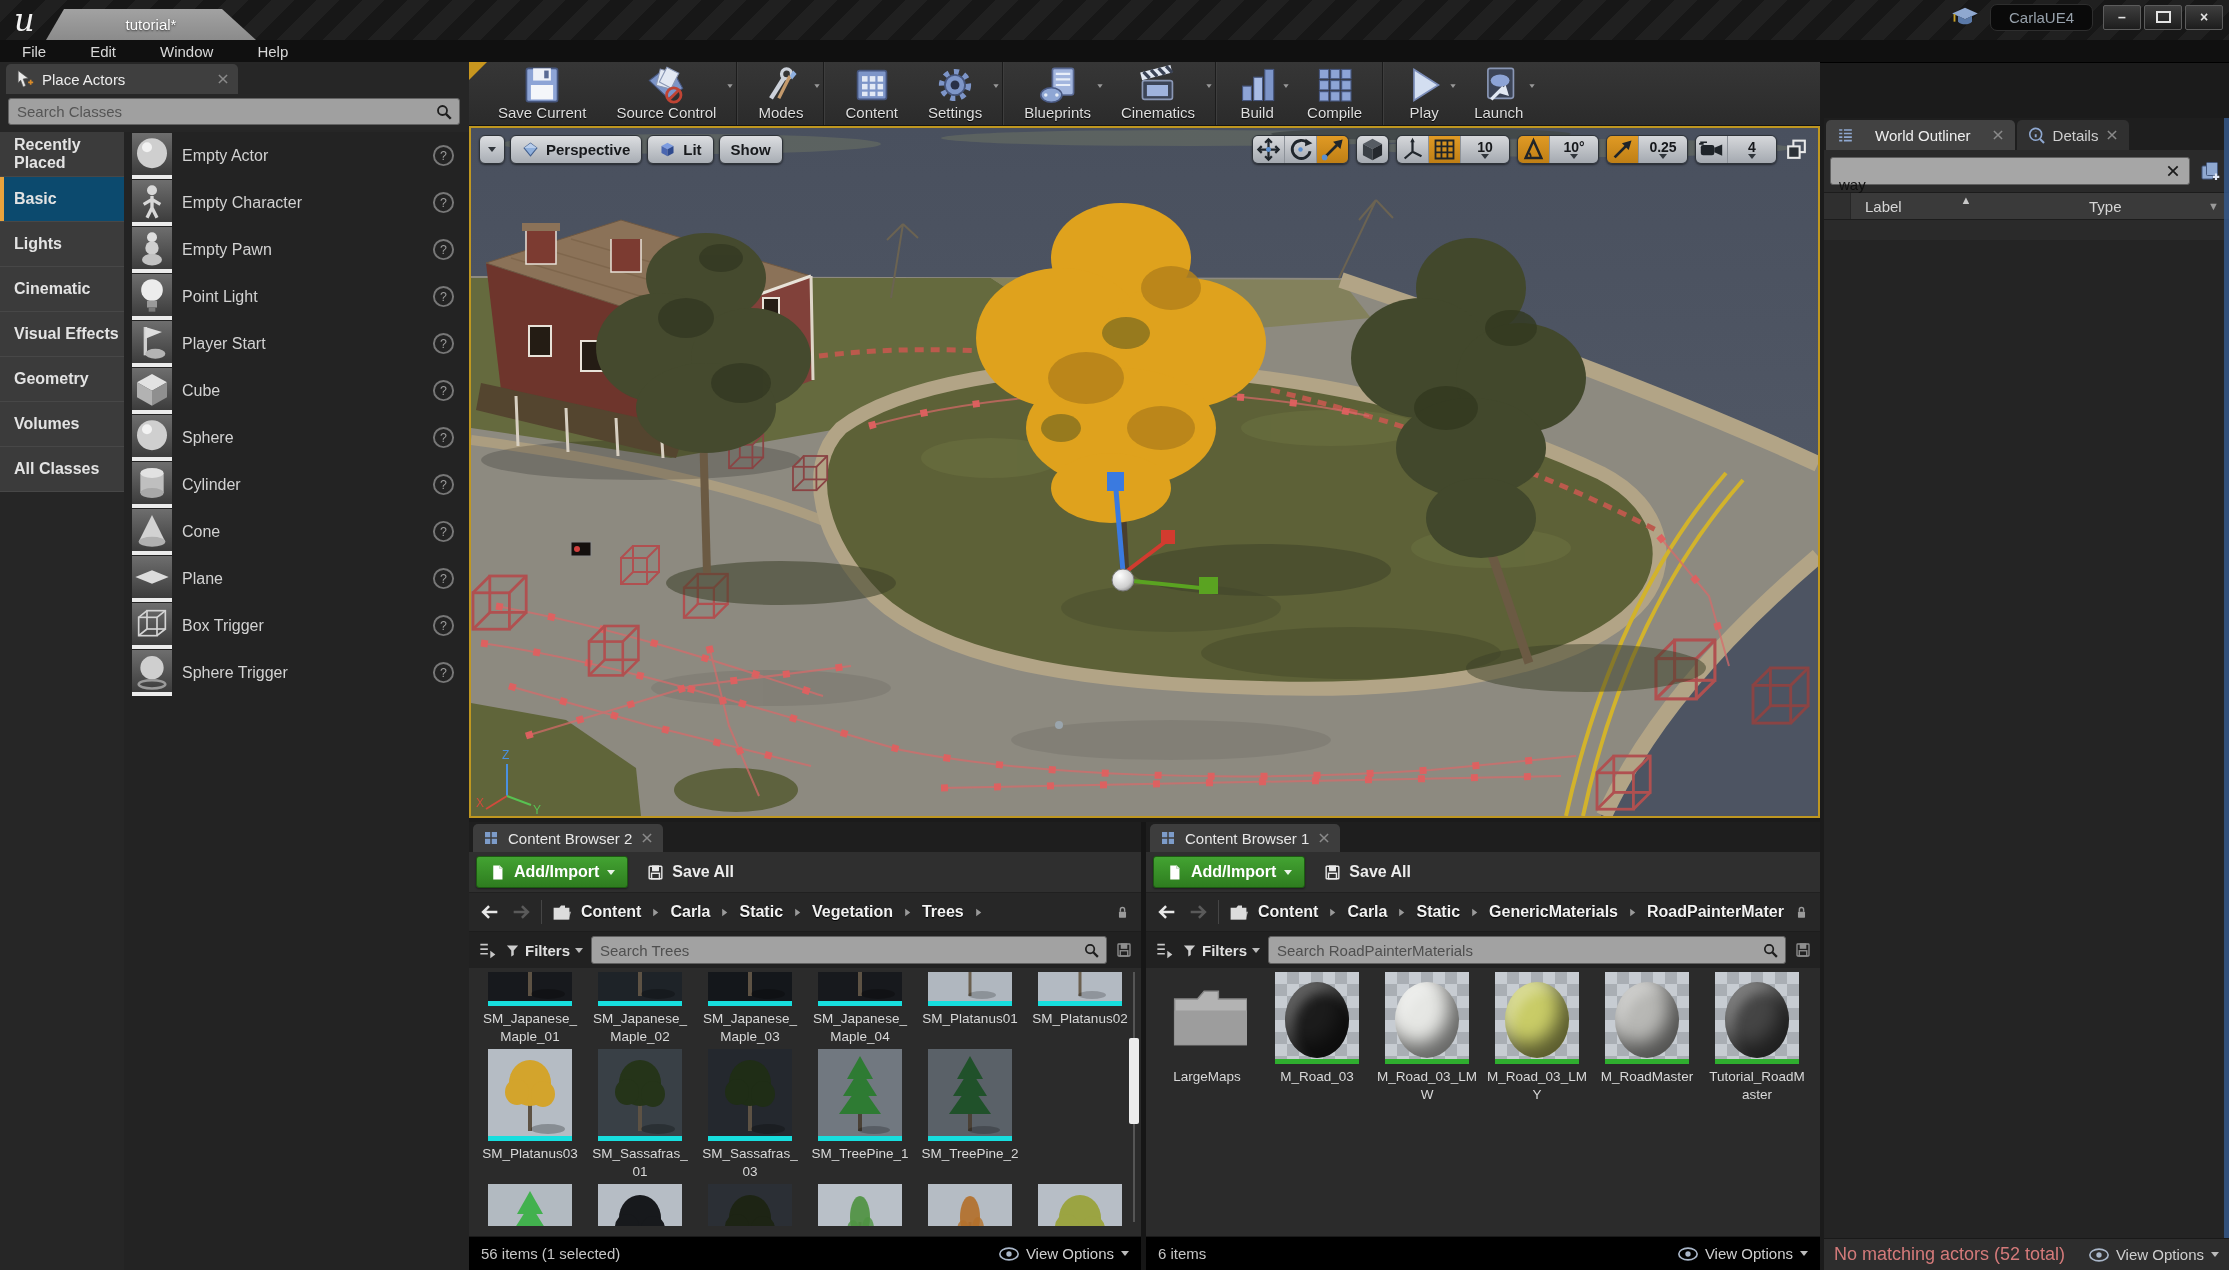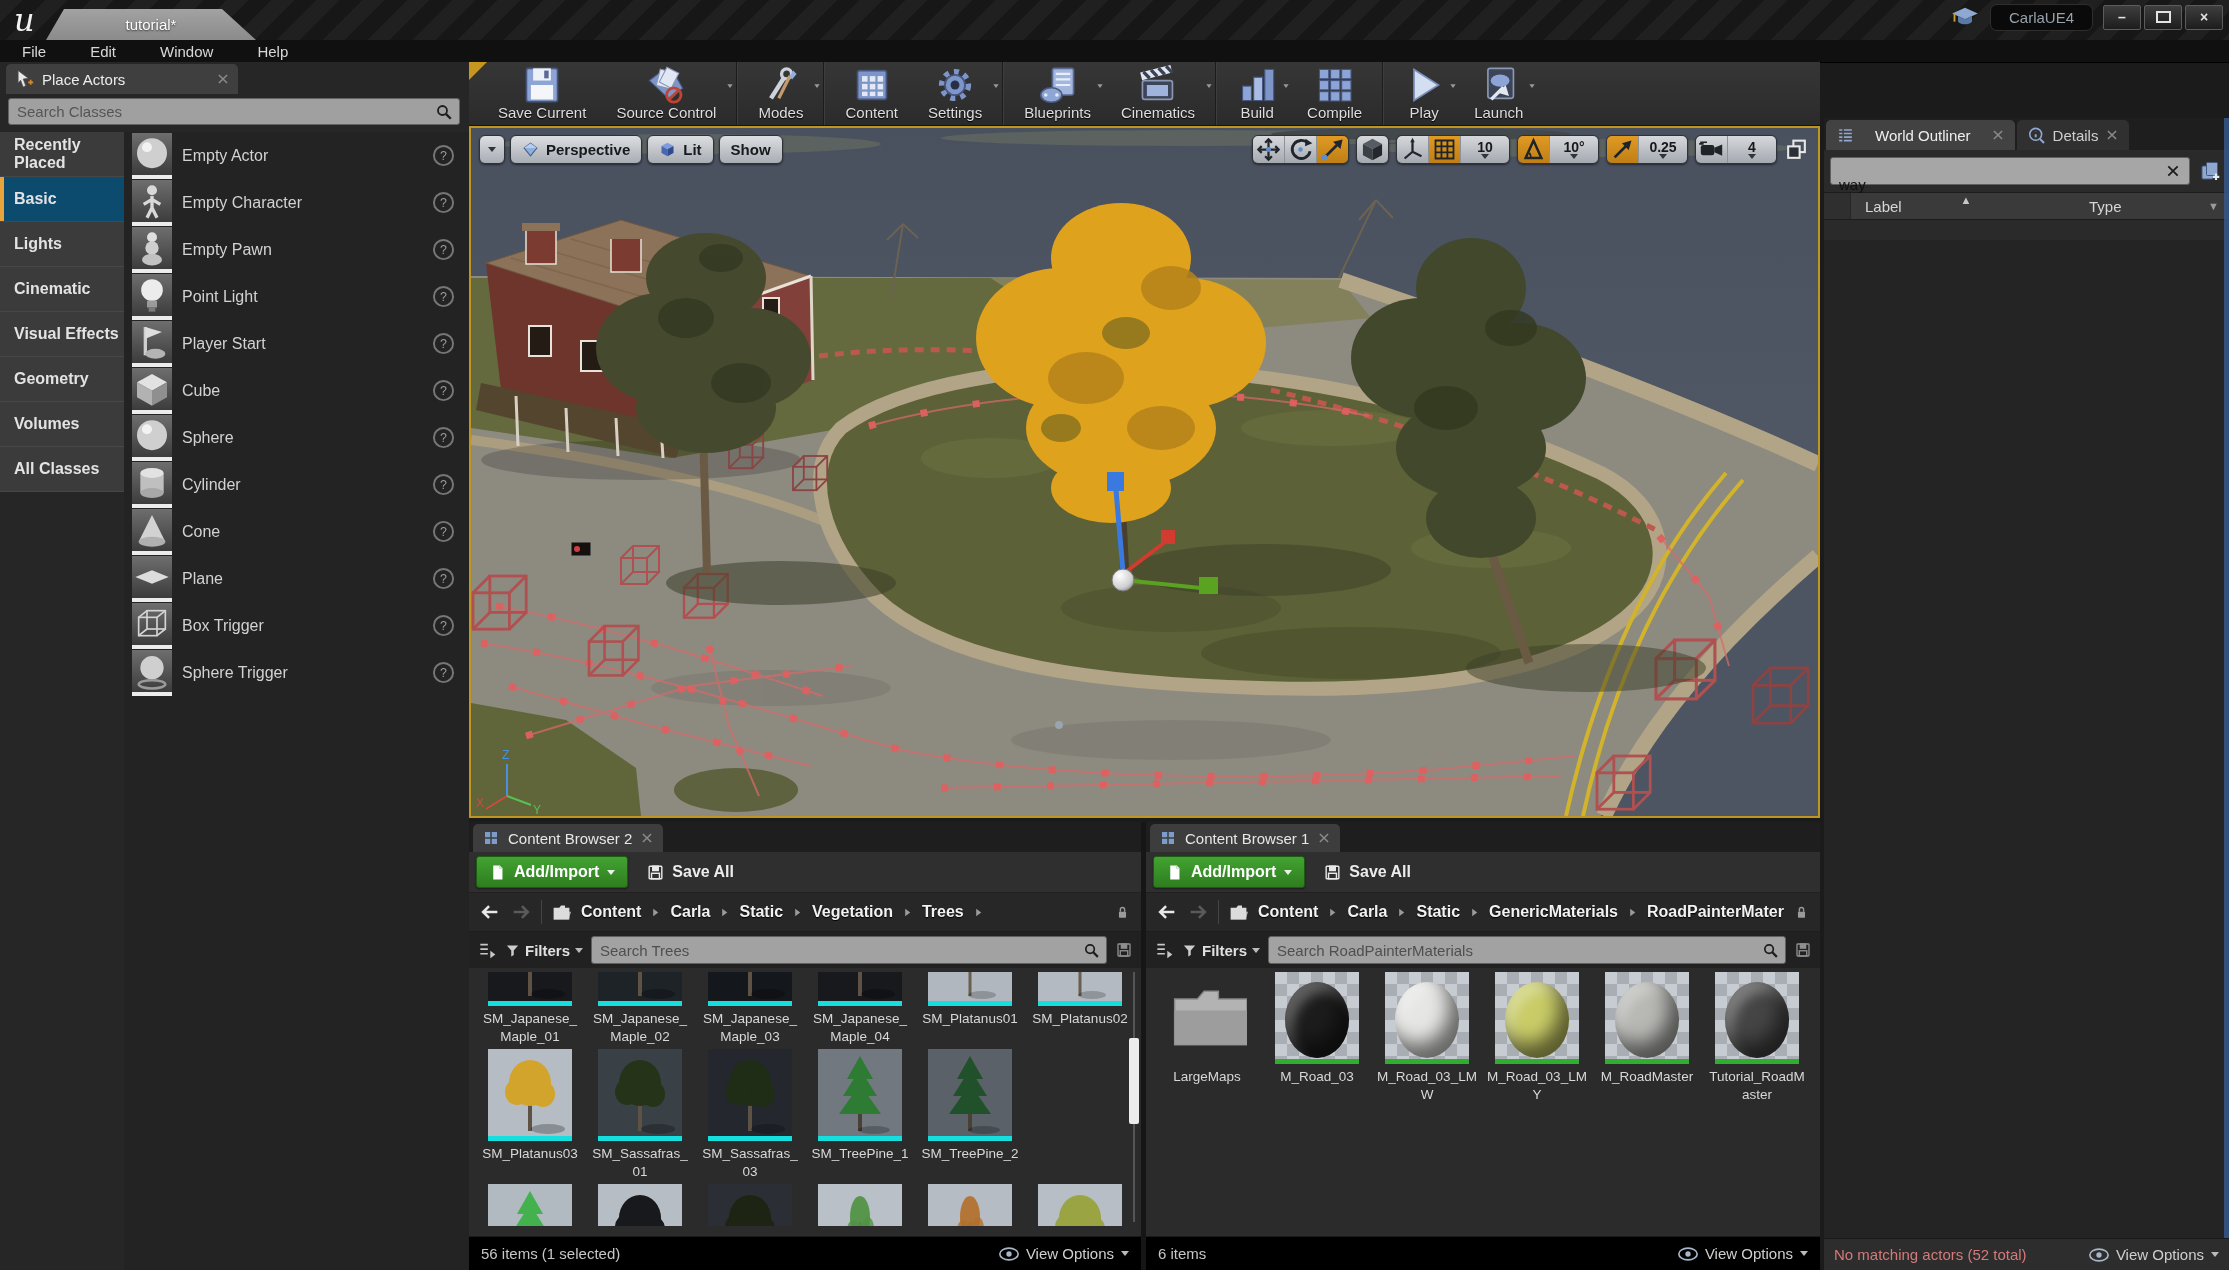--- a/index.html
+++ b/index.html
@@ -104,21 +104,21 @@
   .rp-addnew{width:26px;height:24px;}
   .rp-cols{display:flex;height:26px;background:#3a3a3a;border-top:1px solid #1c1c1c;border-bottom:1px solid #1c1c1c;align-items:center;}
   .rp-col-spacer{width:26px;height:100%;background:#2f2f2f;border-right:1px solid #262626;}
   .rp-col-label{flex:1;font-size:15px;color:#d6d6d6;padding-left:14px;position:relative;}
   .rp-col-label .sort{position:absolute;left:46%;top:-4px;color:#c8c8c8;font-size:11px;}
   .rp-col-type{width:130px;font-size:15px;color:#d6d6d6;display:flex;align-items:center;justify-content:space-between;padding-right:10px;}
   .rp-col-type .sort2{color:#9a9a9a;font-size:11px;}
   .rp-body{position:absolute;left:0;right:0;top:122px;bottom:32px;background:#242424;}
   .rp-status{position:absolute;left:0;right:0;bottom:0;height:32px;background:#2d2d2d;border-top:1px solid #191919;
     display:flex;align-items:center;justify-content:space-between;padding:0 10px;box-sizing:border-box;}
-  .rp-status .warn{font-size:15px;text-align:center;}
+  .rp-status .warn{font-size:18px;text-align:center;}
   .vo{display:flex;align-items:center;gap:7px;color:#cfcfcf;font-size:15px;cursor:pointer;}
   .vo .eicon{width:20px;height:14px;color:#a9b6c8;}
   .vo .dd-tri{border-top-color:#bbb;}
   .edge-strip{position:absolute;right:0;top:118px;width:5px;height:1120px;background:#35588a;opacity:.85;}
 
   
   .cb{position:absolute;top:822px;height:448px;background:#2b2b2b;}
   .cb2{left:469px;width:672px;}
   .cb1{left:1146px;width:674px;}
   .cb-splitter{position:absolute;left:1141px;top:822px;width:5px;height:448px;background:#161616;}

